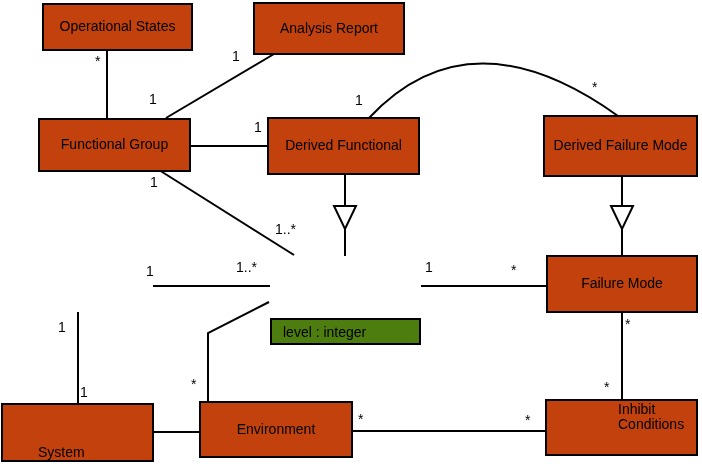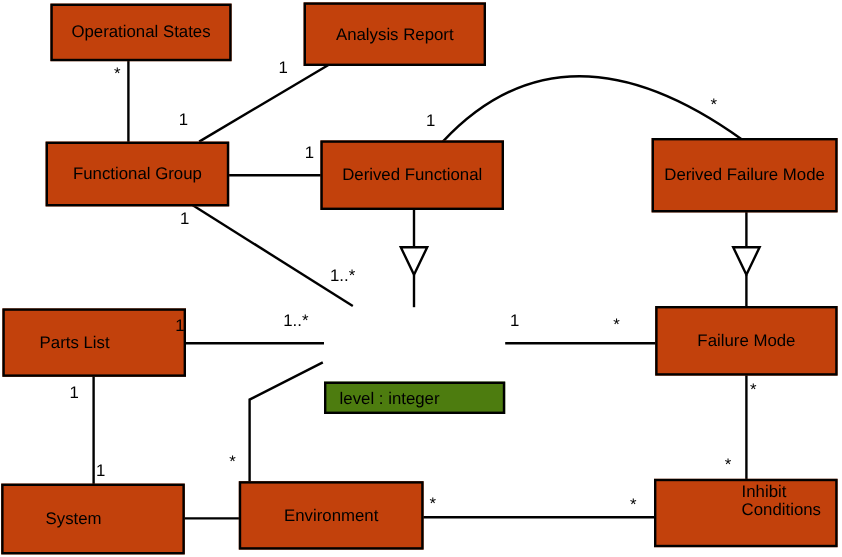--- a/index.html
+++ b/index.html
@@ -38,21 +38,21 @@
     background: #c2410c;
     z-index: 2;
     display: flex;
     align-items: center;
     justify-content: center;
     font-size: 14px;
     color: #000000;
     line-height: 1.1;
   }
   .uml-class.text-left-pl { justify-content: flex-start; padding-left: 29px; }
-  .uml-class.text-left-sys { justify-content: flex-start; padding-left: 35px; }
+  .uml-class.text-left-sys { justify-content: flex-start; padding-left: 35px; align-items: flex-end; }
   .uml-class.text-topleft-ic {
     justify-content: flex-end;
     align-items: flex-start;
     padding: 1px 0 0 25px;
   }
   .uml-class.text-topleft-ic .cls-name { width: 78px; }
   .uml-attr {
     position: absolute;
     box-sizing: border-box;
     border: 2px solid #000000;
@@ -120,23 +120,20 @@
   </div>
 
   <div class="uml-attr" style="left:270px; top:318px; width:151px; height:27px">
     <span>level : integer</span>
   </div>
 
   <div class="uml-class" style="left:546px; top:255px; width:152px; height:58px">
     <span class="cls-name">Failure Mode</span>
   </div>
 
-  <div class="uml-class text-left-pl" style="left:2px; top:257px; width:153px; height:57px">
-    <span class="cls-name">Parts List</span>
-  </div>
 
   <div class="uml-class text-left-sys" style="left:1px; top:403px; width:153px; height:59px">
     <span class="cls-name">System</span>
   </div>
 
   <div class="uml-class" style="left:199px; top:401px; width:154px; height:57px">
     <span class="cls-name">Environment</span>
   </div>
 
   <div class="uml-class text-topleft-ic" style="left:545px; top:399px; width:153px; height:57px">

